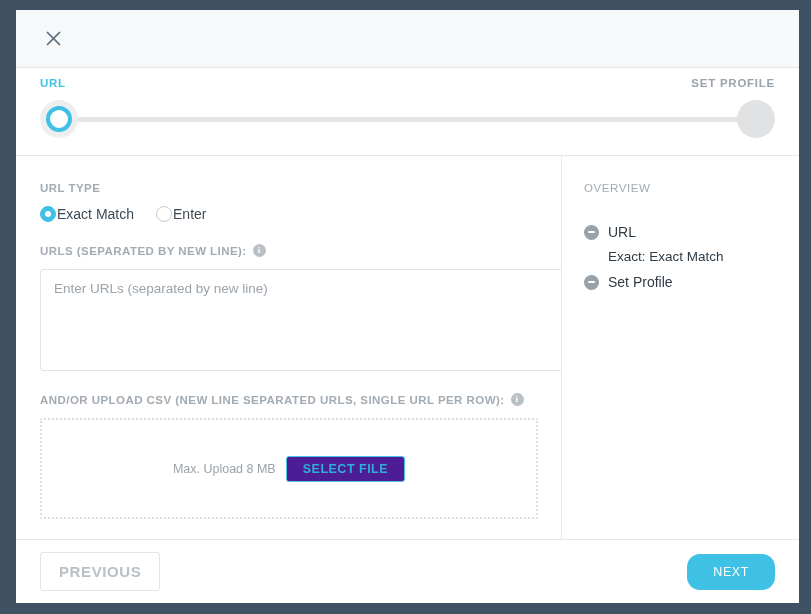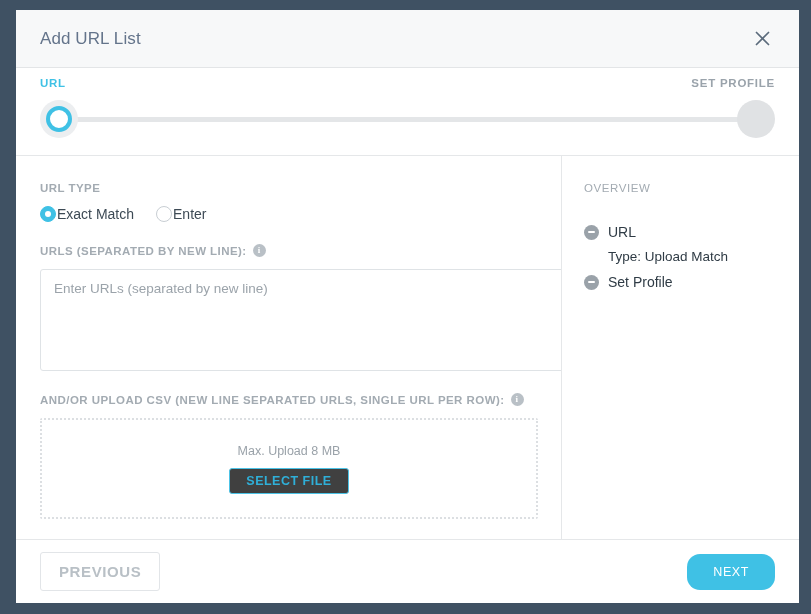--- a/index.html
+++ b/index.html
@@ -208,33 +208,33 @@
 
   .csv-label { margin-top: 22px; }
 
   
   .dropzone {
     width: 498px;
     height: 101px;
     border: 2px dotted #dcdfe2;
     border-radius: 2px;
     display: flex;
-    flex-direction: column;
+    flex-direction: row;
     align-items: center;
     justify-content: center;
     gap: 10px;
     background: #fff;
     cursor: pointer;
   }
   .dz-text {
     font-size: 12.5px;
     color: #9aa2a9;
   }
   .select-file-btn {
-    background: #404040;
+    background: #4c1d95;
     border: 1px solid #4cc3e6;
     color: #2fafd8;
     border-radius: 3px;
     font-size: 12.5px;
     font-weight: 700;
     letter-spacing: .5px;
     padding: 5px 16px;
     cursor: pointer;
     font-family: "Liberation Sans", sans-serif;
   }
@@ -312,21 +312,20 @@
     font-family: "Liberation Sans", sans-serif;
   }
 </style>
 </head>
 <body>
 
 <div class="frame">
   <div class="dialog">
 
     <div class="dlg-header">
-      <div class="dlg-title">Add URL List</div>
       <div class="close-btn">
         <svg width="15" height="15" viewBox="0 0 15 15" aria-hidden="true">
           <line x1="1.5" y1="1.5" x2="13.5" y2="13.5" stroke="#5b6b7c" stroke-width="1.7" stroke-linecap="round"></line>
           <line x1="13.5" y1="1.5" x2="1.5" y2="13.5" stroke="#5b6b7c" stroke-width="1.7" stroke-linecap="round"></line>
         </svg>
       </div>
     </div>
 
     <div class="stepper-wrap">
       <div class="step-label left">URL</div>
@@ -376,21 +375,21 @@
 
       </div>
 
       <div class="right-pane">
         <div class="ov-title">OVERVIEW</div>
 
         <div class="ov-item">
           <span class="ov-icon"></span>
           <span class="ov-name">URL</span>
         </div>
-        <div class="ov-sub">Type: Upload Match</div>
+        <div class="ov-sub">Exact: Exact Match</div>
 
         <div class="ov-item">
           <span class="ov-icon"></span>
           <span class="ov-name">Set Profile</span>
         </div>
       </div>
 
     </div>
 
     <div class="dlg-footer">

